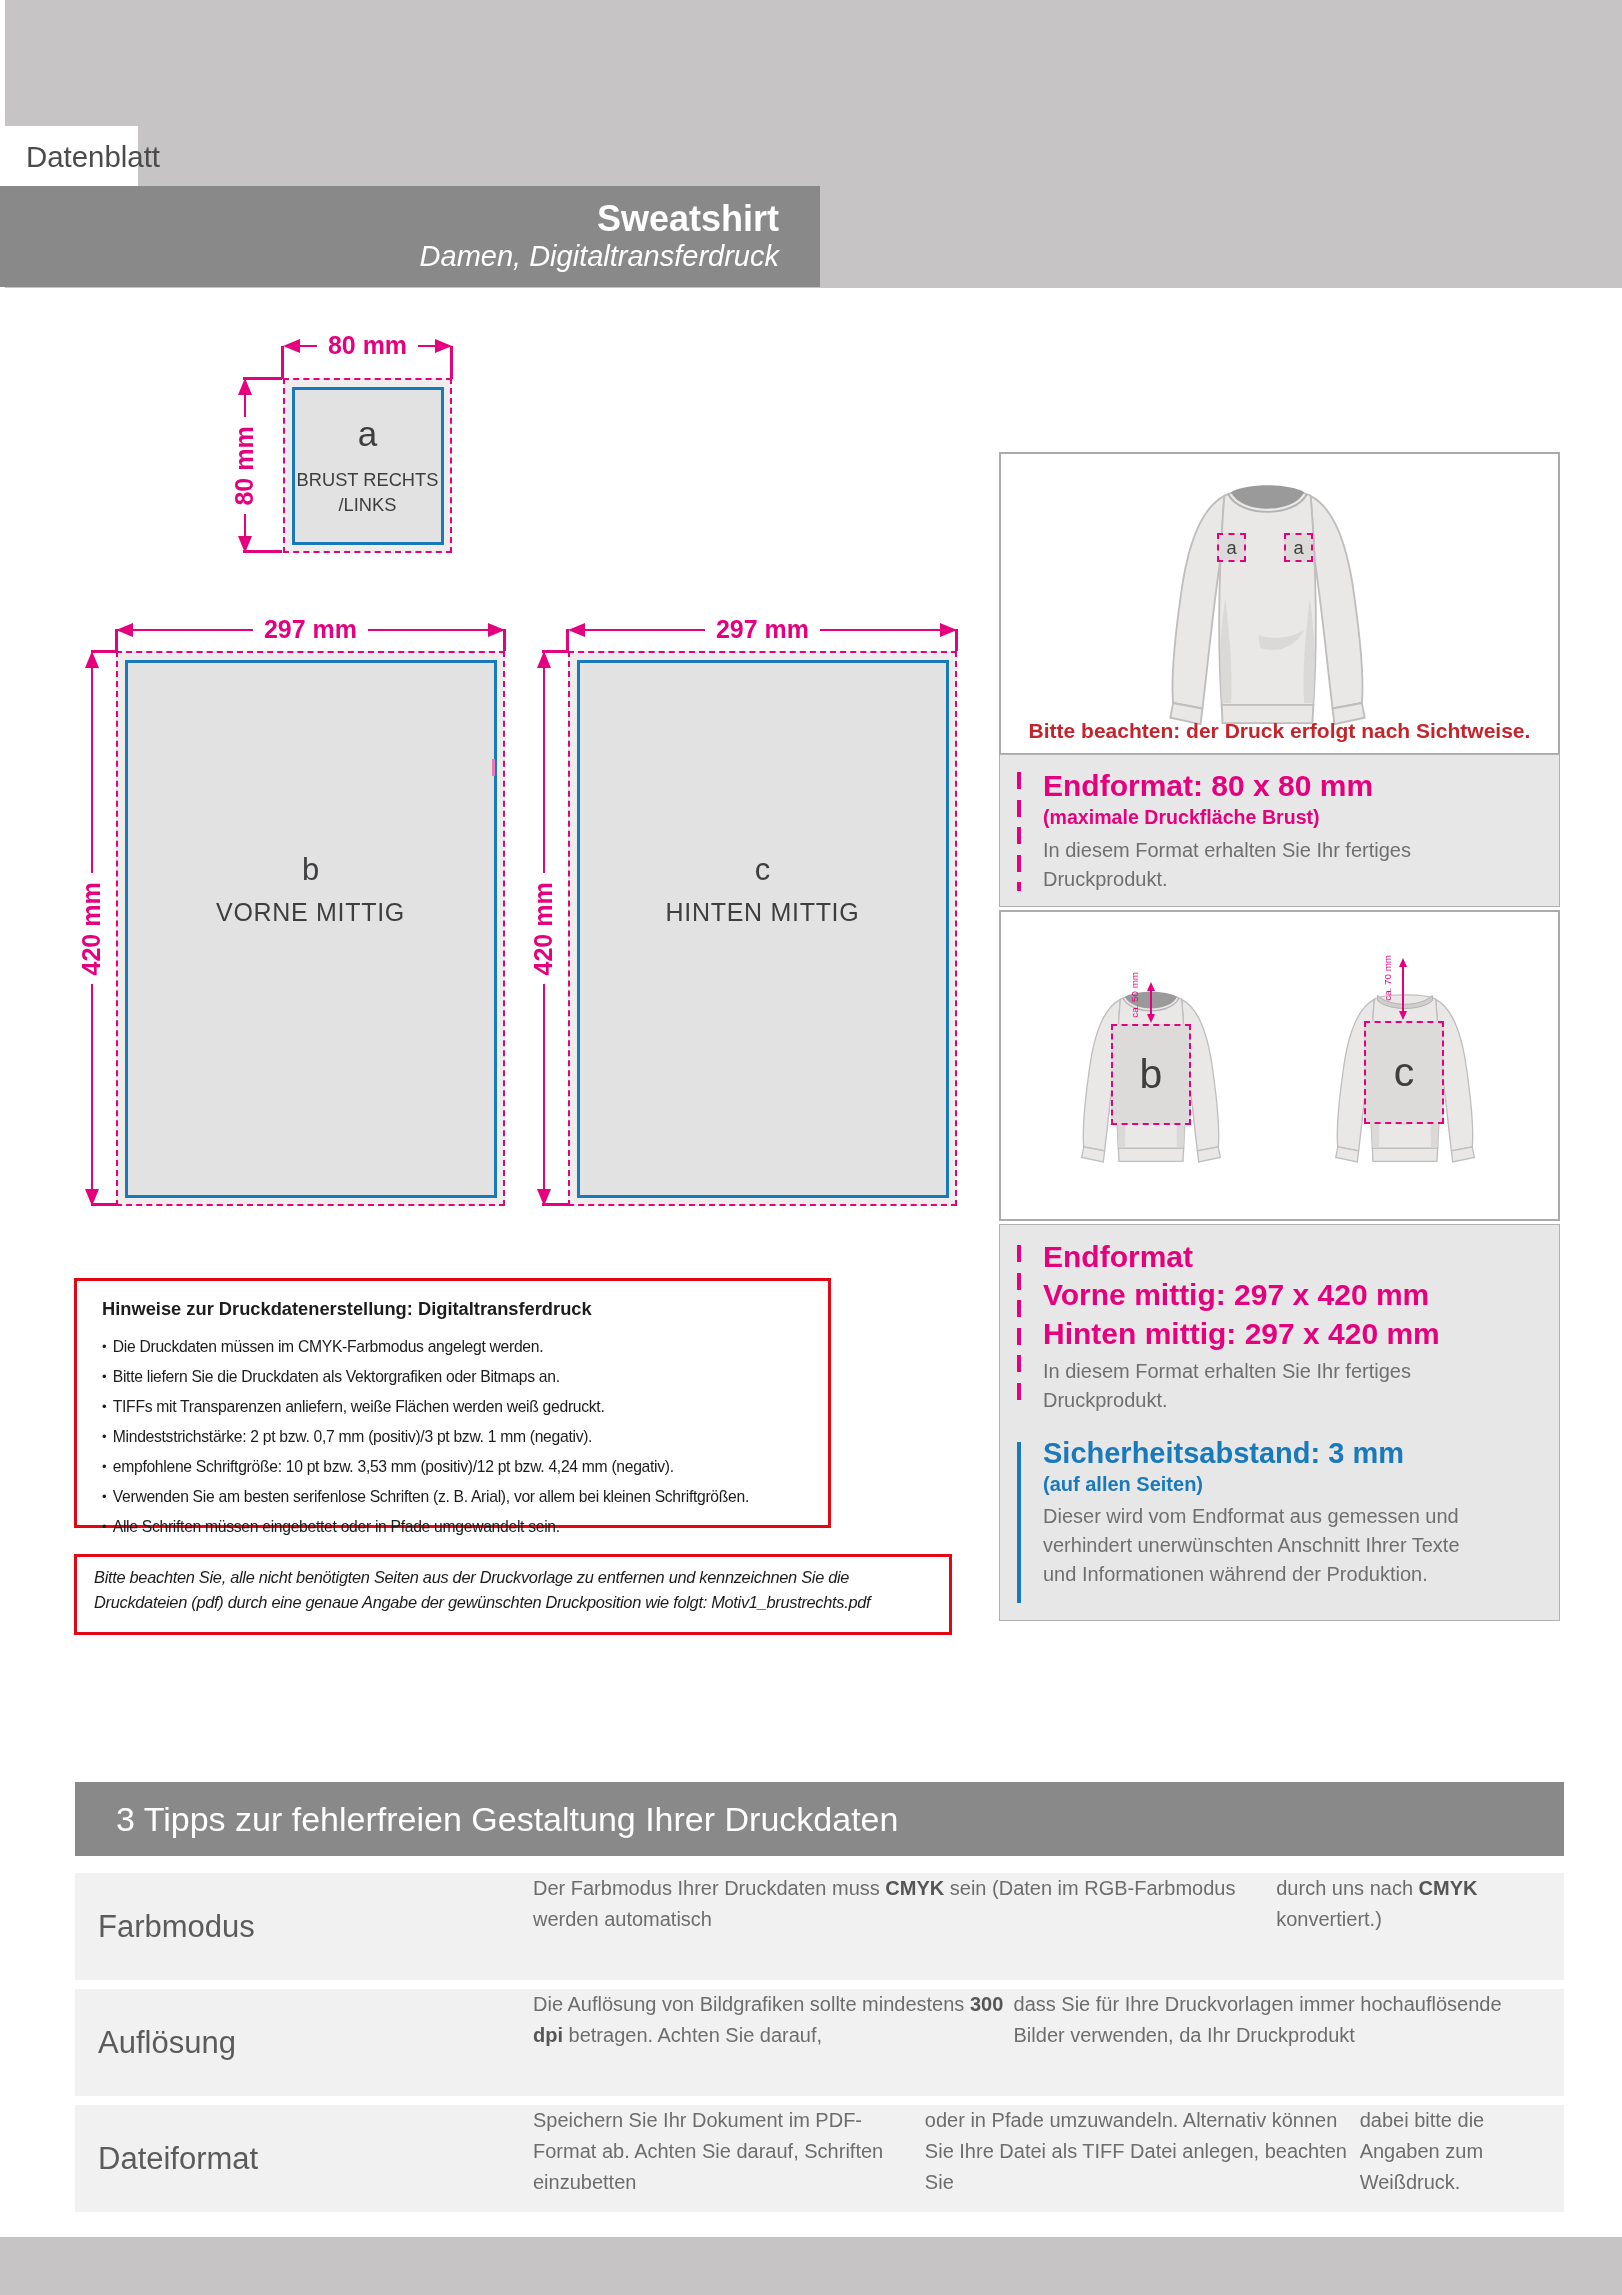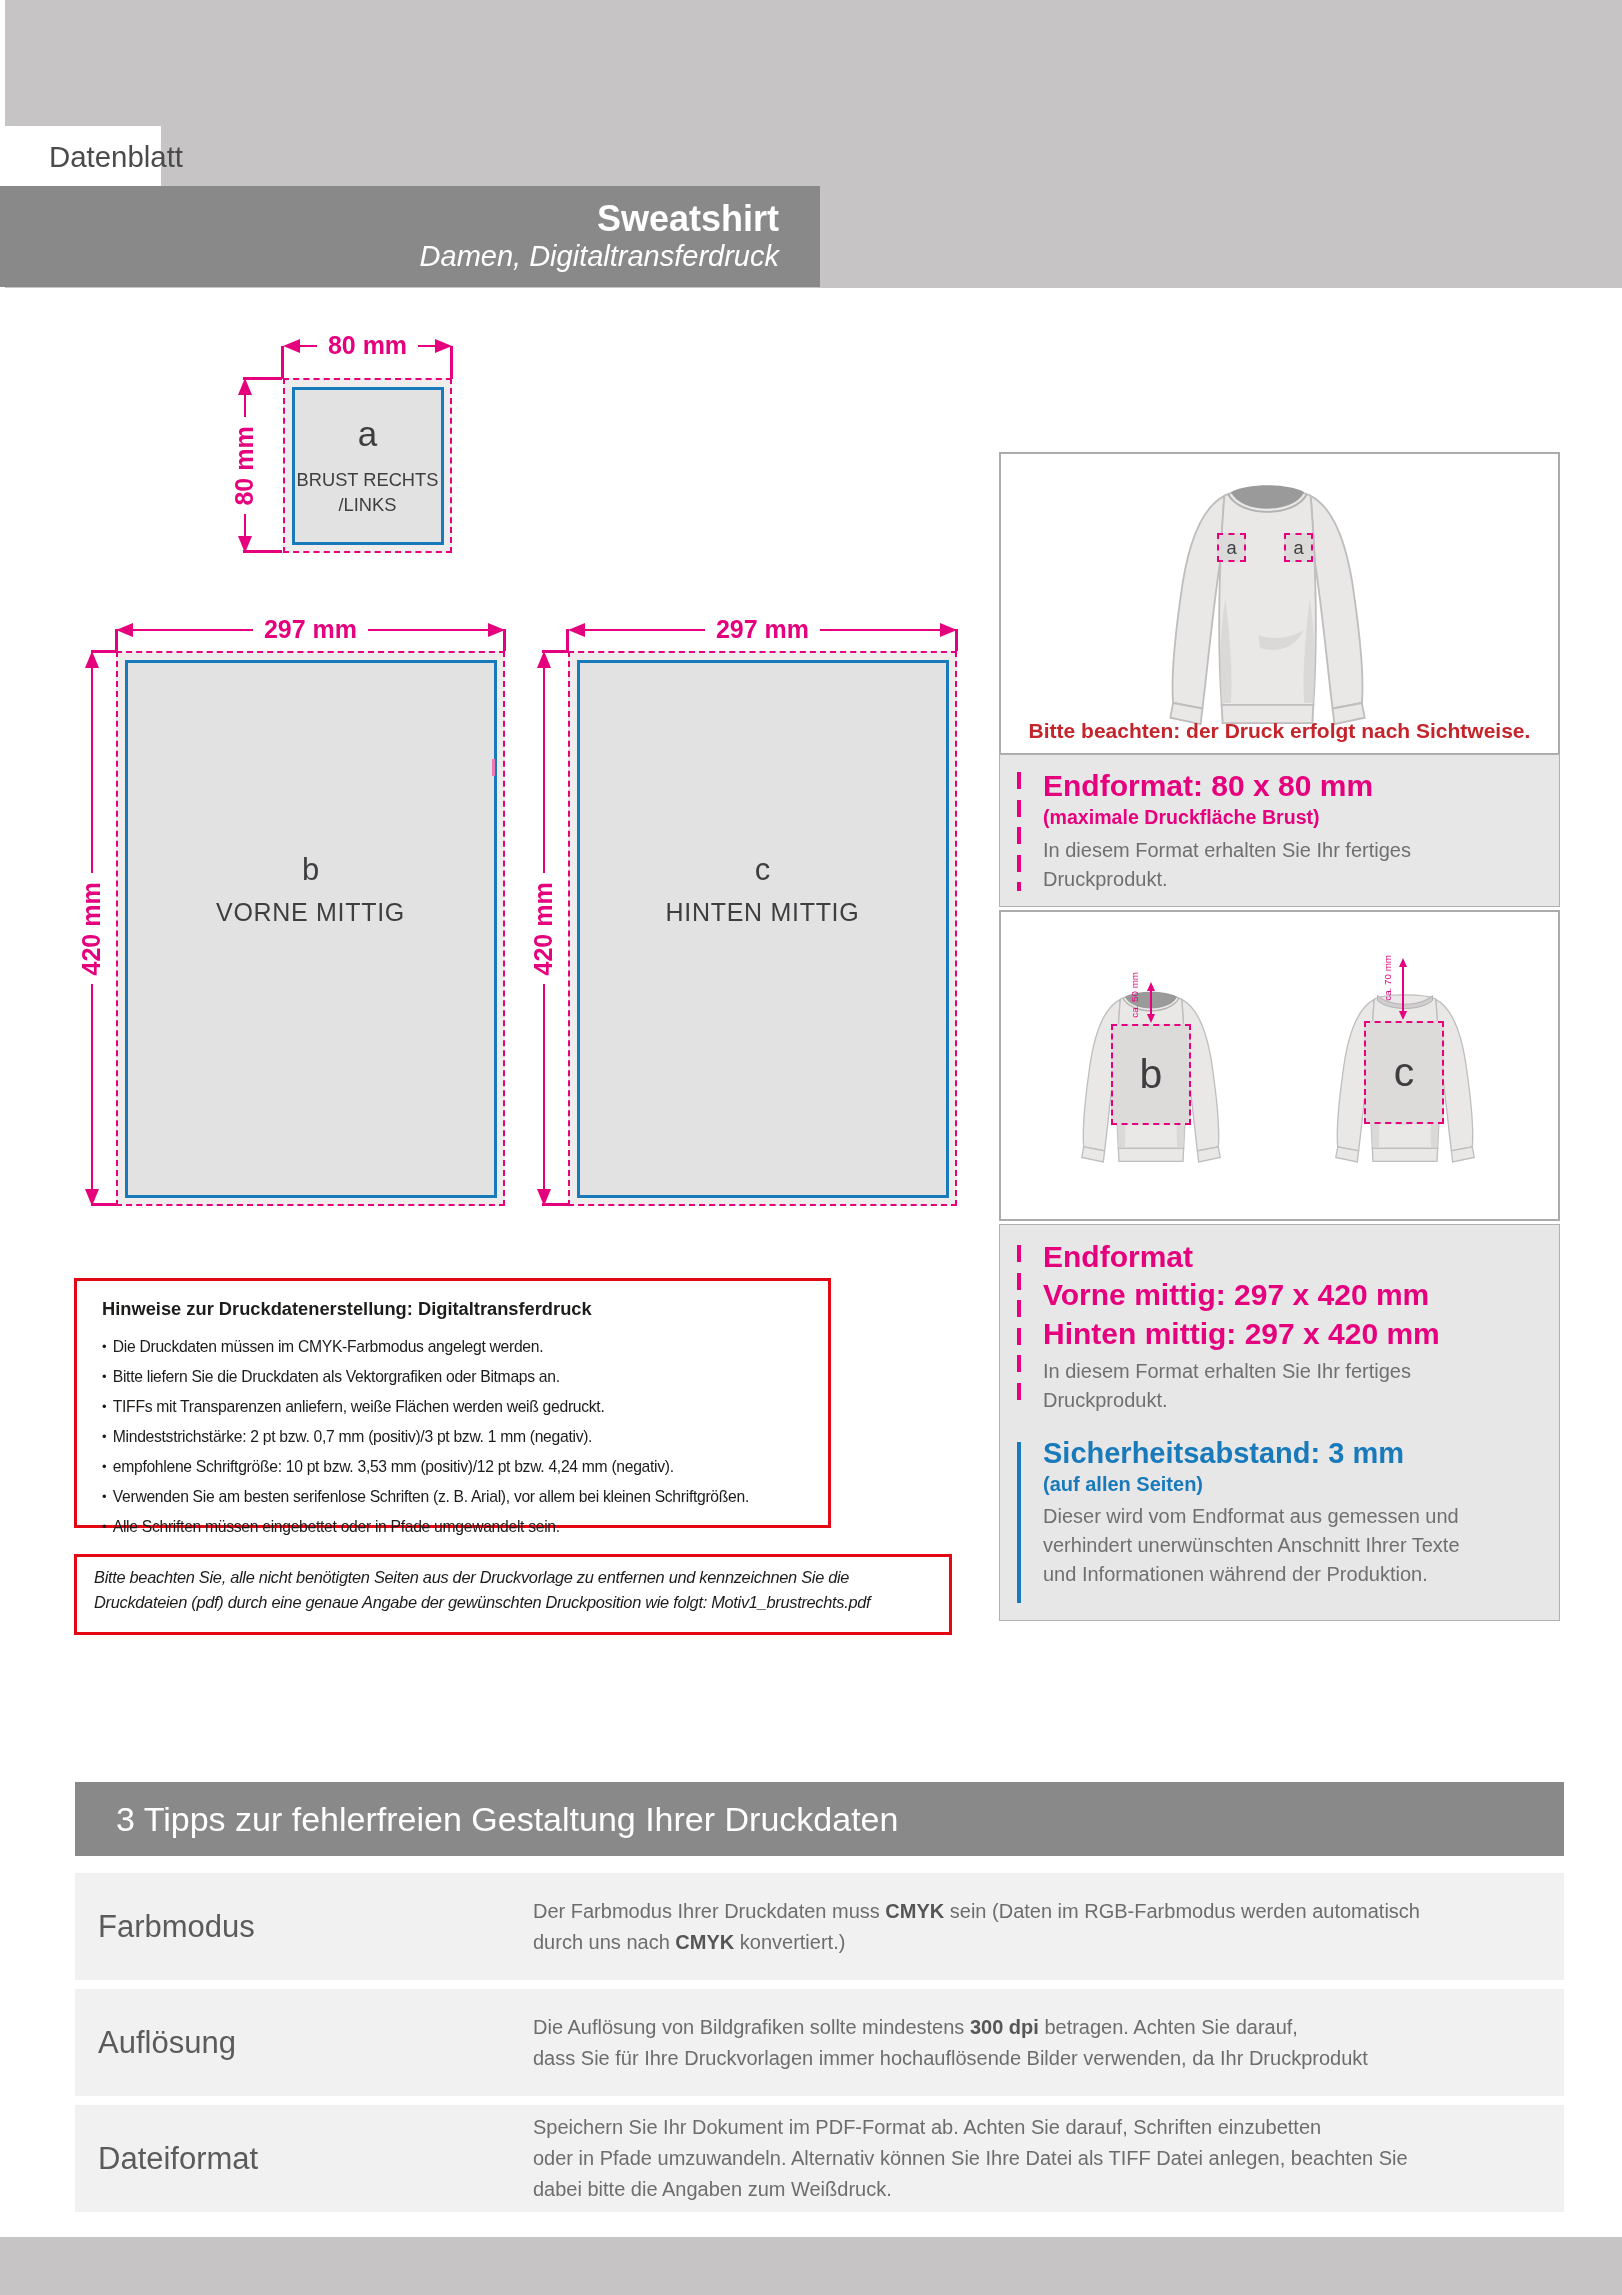--- a/index.html
+++ b/index.html
@@ -2,21 +2,21 @@
 <html style="font-size:10.5px"><head>
 <meta charset="utf-8">
 <style>
   html,body{margin:0;padding:0;background:#fff;}
   .page{position:relative;width:1623px;height:2295px;background:#ffffff;overflow:hidden;
         font-family:"Liberation Sans",sans-serif;}
 
   
   .top-band{position:absolute;left:5.2px;top:0;width:1618px;height:288px;background:#c6c4c5;}
   .datenblatt-box{position:absolute;left:0;top:126px;width:138px;height:61px;background:#ffffff;
-        display:flex;align-items:center;padding-left:23px;}
+        display:flex;align-items:center;}
   .datenblatt-box span{font-size:29.4px;color:#4b4b4d;padding-left:26px;}
   .title-bar{position:absolute;left:0;top:186px;width:820px;height:101px;background:#8a8989;
         display:flex;flex-direction:column;align-items:flex-end;justify-content:center;padding-right:41px;box-sizing:border-box;}
   .title-bar .t1{color:#ffffff;font-size:36px;font-weight:bold;line-height:1.12;}
   .title-bar .t2{color:#ffffff;font-size:29px;line-height:1.2;font-style:italic;}
 
   
   .dim-h{position:absolute;display:flex;align-items:center;color:#e5007d;font-weight:bold;font-size:25px;}
   .dim-h .ln{flex:1;height:2.6px;background:#e5007d;}
   .dim-h .lbl{padding:0 10.5px;white-space:nowrap;}
@@ -70,22 +70,22 @@
   .red-box .nline{font-size:16.4px;line-height:25px;letter-spacing:-0.3px;white-space:nowrap;margin-left:17px;}
   .red-box.note{padding-top:7.9px;}
 
   
   .tips-header{position:absolute;left:75px;top:1782px;width:1489px;height:74px;background:#8a8989;
         display:flex;align-items:center;box-sizing:border-box;padding-left:41px;}
   .tips-header span{color:#ffffff;font-size:34px;}
   .tip-row{position:absolute;left:75px;width:1489px;height:107px;background:#f2f1f1;box-sizing:border-box;}
   .tip-row .label{position:absolute;left:23px;top:0;height:100%;display:flex;align-items:center;
         font-size:31px;color:#5c5b5b;}
-  .tip-row .body{position:absolute;left:458px;right:26px;top:0;height:100%;display:flex;flex-direction:column;
-        justify-content:center;font-size:20px;color:#6e6d6d;line-height:31px;}
+  .tip-row .body{position:absolute;left:458px;right:26px;top:0;height:100%;display:flex;flex-direction:row;
+        justify-content:flex-end;font-size:20px;color:#6e6d6d;line-height:31px;}
   .tip-row .bold{font-weight:bold;color:#575656;}
 
   .bottom-band{position:absolute;left:0;top:2237px;width:1623px;height:59px;background:#c6c4c5;}
 </style>
 </head>
 <body>
 
 <div class="page">
 
   <svg width="0" height="0" style="position:absolute">

